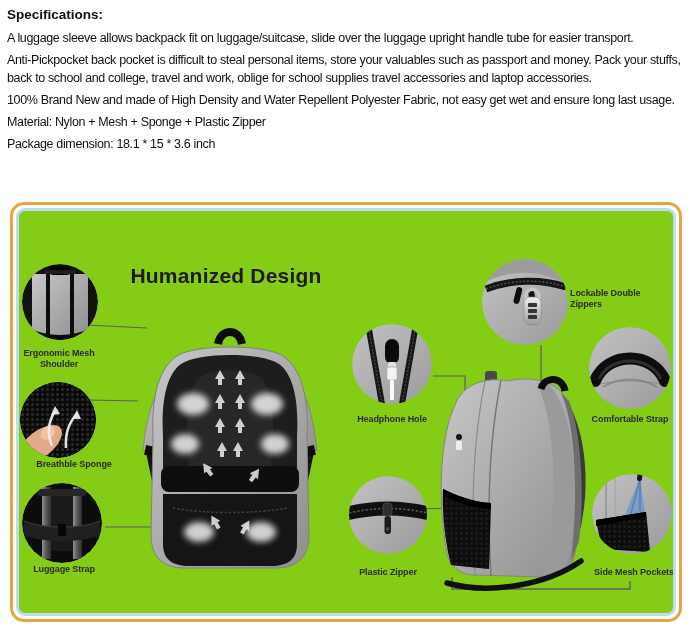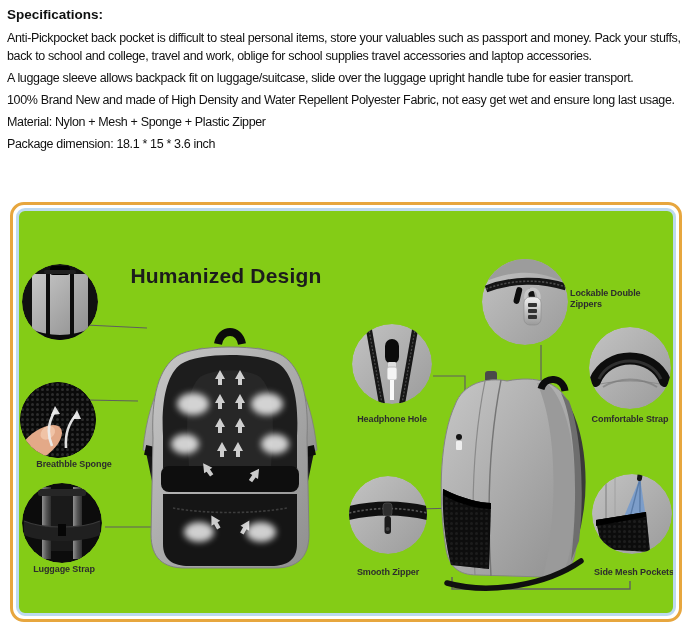--- a/index.html
+++ b/index.html
@@ -23,22 +23,22 @@
   .lbl{font-weight:bold;font-size:9px;line-height:10.5px;color:#2d2d2d;text-align:center;
        white-space:pre-line;letter-spacing:-0.1px;}
   .lbl.left{text-align:left;}
   .lines{left:0;top:0;}
 </style>
 </head>
 <body>
 
 <div class="specs">
   <h3>Specifications:</h3>
+  <p>A luggage sleeve allows backpack fit on luggage/suitcase, slide over the luggage upright handle tube for easier transport.</p>
   <p>Anti-Pickpocket back pocket is difficult to steal personal items, store your valuables such as passport and money. Pack your stuffs, back to school and college, travel and work, oblige for school supplies travel accessories and laptop accessories.</p>
-  <p>A luggage sleeve allows backpack fit on luggage/suitcase, slide over the luggage upright handle tube for easier transport.</p>
   <p>100% Brand New and made of High Density and Water Repellent Polyester Fabric, not easy get wet and ensure long last usage.</p>
   <p>Material: Nylon + Mesh + Sponge + Plastic Zipper</p>
   <p>Package dimension: 18.1 * 15 * 3.6 inch</p>
 </div>
 
 <div class="panel">
  <div class="panel-inner">
   <div class="stage">
 
     <svg class="lines" width="660" height="408" viewBox="0 0 660 408">
@@ -141,20 +141,22 @@
       <svg viewBox="0 0 76 76">
         <circle cx="38" cy="38" r="38" fill="#111"></circle>
         <rect x="10" y="10" width="56" height="62" fill="url(#gFab)"></rect>
         <rect x="24" y="10" width="4" height="62" fill="#0d0d0d"></rect>
         <rect x="48" y="10" width="4" height="62" fill="#0d0d0d"></rect>
         <path d="M6,64 Q38,78 70,64 L70,76 L6,76 Z" fill="#0a0a0a"></path>
         <rect x="28" y="2" width="20" height="9" rx="3" fill="#000"></rect>
         <rect x="22" y="6" width="32" height="4" rx="2" fill="#1f1f1f"></rect>
       </svg>
     </div>
+    <div class="lbl" style="left:1px;top:140px;width:84px">Ergonomic Mesh
+Shoulder</div>
 
     <div class="ph" style="left:4px;top:174px;width:76px;height:76px">
       <svg viewBox="0 0 76 76">
         <circle cx="38" cy="38" r="38" fill="#050505"></circle>
         <circle cx="38" cy="38" r="38" fill="url(#pMesh)"></circle>
         <g transform="rotate(-38 20 62)">
           <ellipse cx="20" cy="62" rx="26" ry="13" fill="#e3a988"></ellipse>
           <ellipse cx="33" cy="58" rx="8" ry="6" fill="#f0c3a6"></ellipse>
         </g>
         <g stroke="#ededed" stroke-width="2.6" fill="none" opacity=".95">
@@ -251,17 +253,17 @@
     <div class="ph" style="left:333px;top:268px;width:78px;height:78px">
       <svg viewBox="0 0 78 78">
         <circle cx="39" cy="39" r="39" fill="url(#gFabL)"></circle>
         <path d="M0,30 C26,24 52,24 78,30 L78,44 C52,38 26,38 0,44 Z" fill="#101010"></path>
         <path d="M0,37 C26,31 52,31 78,37" stroke="#565656" stroke-width="1.6" stroke-dasharray="2.4 1.8" fill="none"></path>
         <rect x="34" y="27" width="9" height="13" rx="3" fill="#2e2e2e" stroke="#555" stroke-width=".6"></rect>
         <rect x="35.5" y="40" width="6.5" height="18" rx="3" fill="#1c1c1c"></rect>
         <circle cx="38.7" cy="53" r="2" fill="#444"></circle>
       </svg>
     </div>
-    <div class="lbl" style="left:330px;top:359px;width:84px">Smooth Zipper</div>
+    <div class="lbl" style="left:330px;top:359px;width:84px">Plastic Zipper</div>
 
   </div>
  </div>
 </div>
 
 </body></html>

